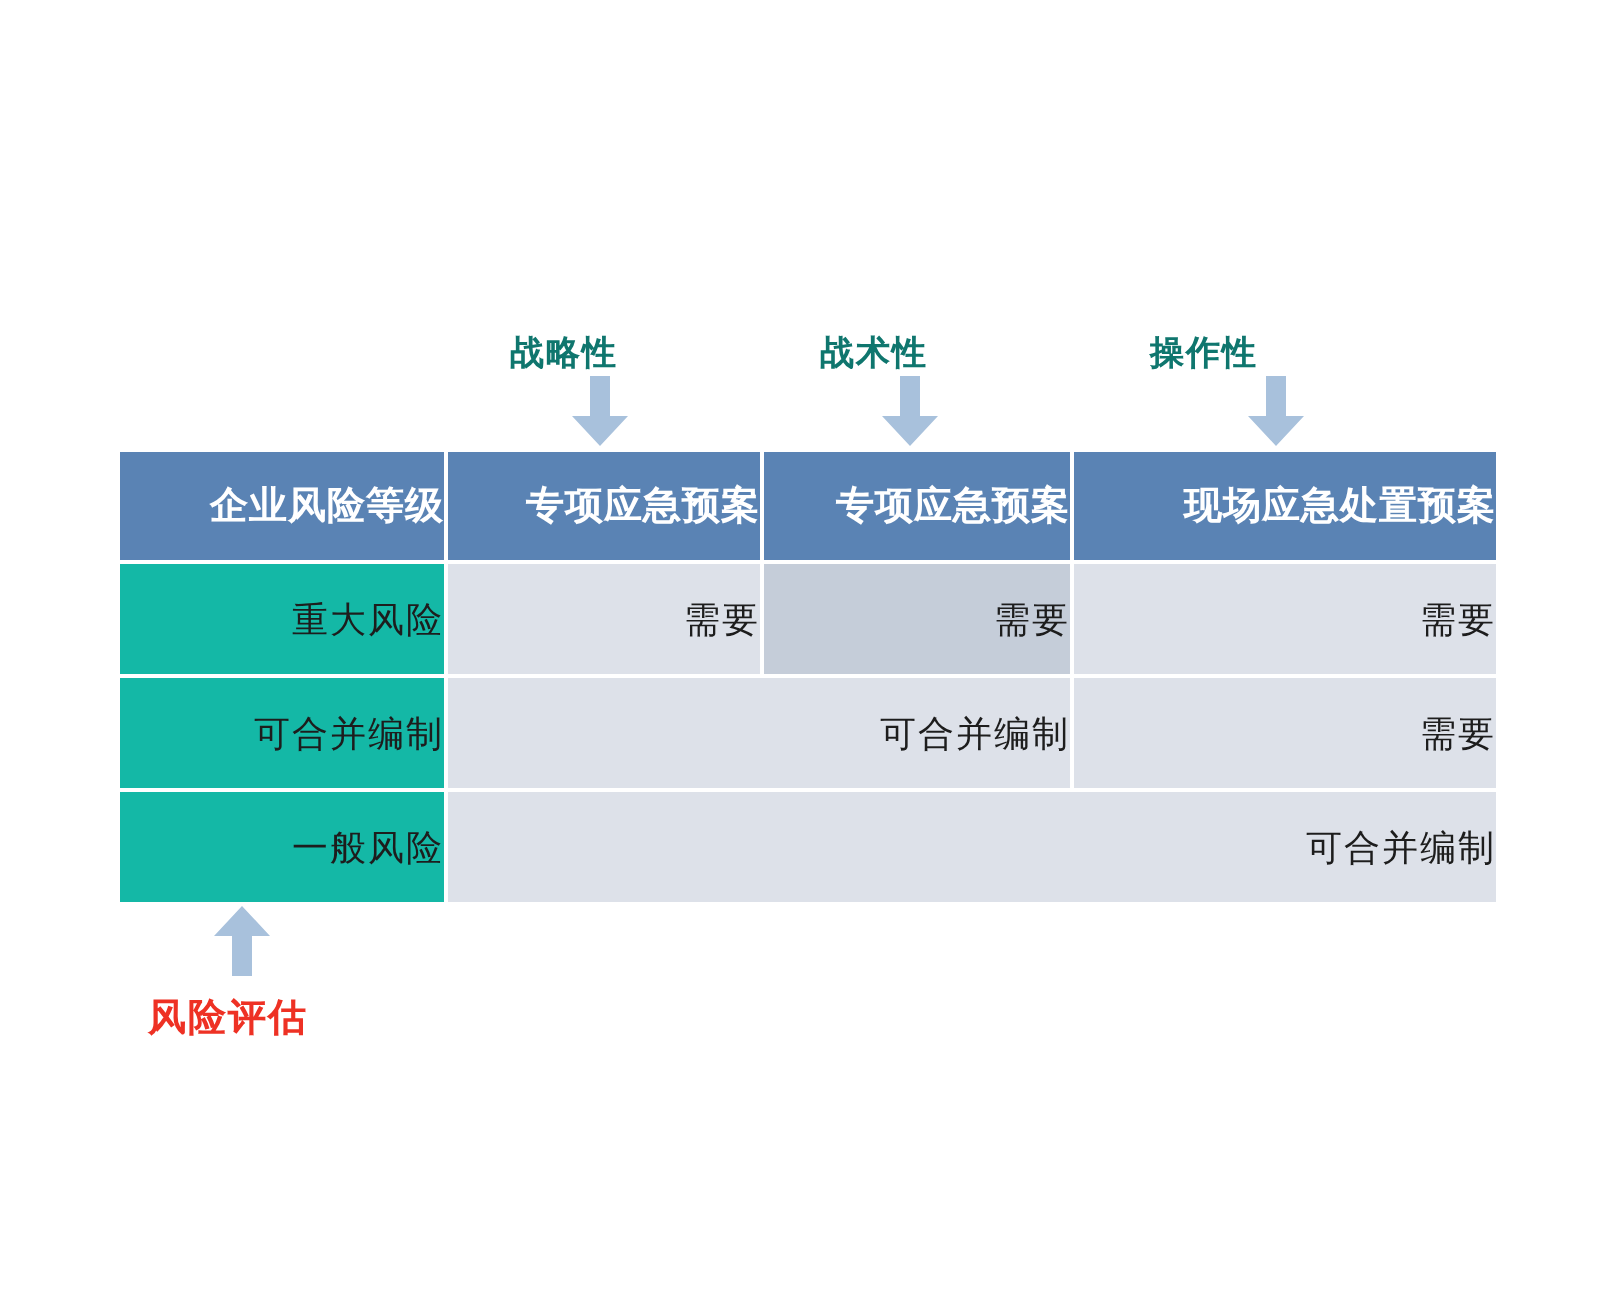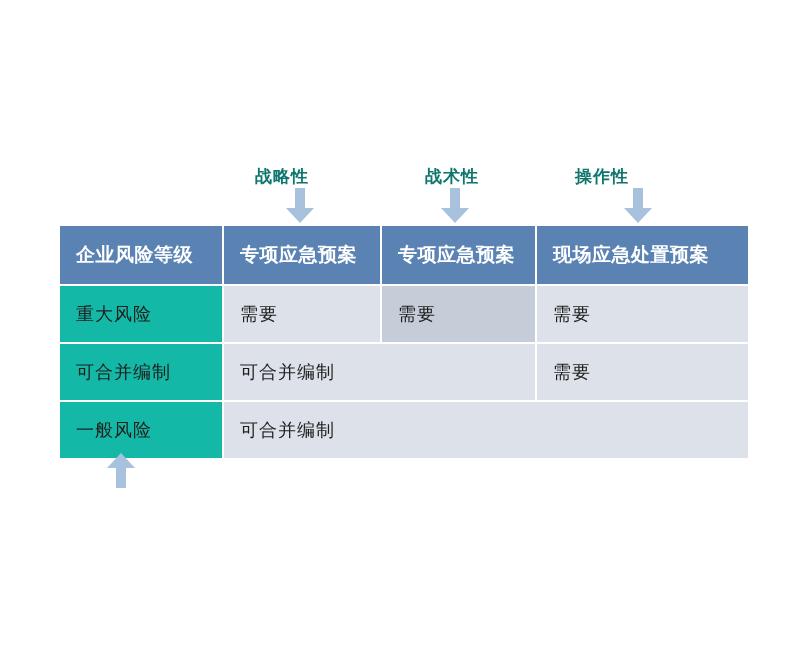--- a/index.html
+++ b/index.html
@@ -39,23 +39,23 @@
   #risk-table {
     position: absolute;
     left: 58px;
     top: 224px;
     width: 686px;
     border-collapse: separate;
     border-spacing: 2px;
     table-layout: fixed;
   }
   #risk-table td, #risk-table th {
-    padding: 16px;
+    padding: 0;
     height: 55px;
-    text-align: left;
+    text-align: right;
     vertical-align: middle;
     font-size: 18px;
     color: #1d1d1d;
     font-weight: 400;
     font-family: "Liberation Sans", "DejaVu Sans", sans-serif;
   }
   #risk-table thead th {
     background: #5a83b4;
     color: #ffffff;
     font-size: 19px;
@@ -91,21 +91,21 @@
 </head>
 <body>
 
 <div id="canvas">
 
   <div class="top-label" style="left:255px; top:165px; width:62px;">战略性</div>
   <svg class="arrow-down" style="left:285px; top:188px;" viewBox="0 0 30 36">
     <path d="M10 0 H20 V20 H29 L15 35 L1 20 H10 Z" fill="#a8c1dc"></path>
   </svg>
 
-  <div class="top-label" style="left:425px; top:165px; width:62px;">战术性</div>
+  <div class="top-label" style="left:410px; top:165px; width:62px;">战术性</div>
   <svg class="arrow-down" style="left:440px; top:188px;" viewBox="0 0 30 36">
     <path d="M10 0 H20 V20 H29 L15 35 L1 20 H10 Z" fill="#a8c1dc"></path>
   </svg>
 
   <div class="top-label" style="left:575px; top:165px; width:62px;">操作性</div>
   <svg class="arrow-down" style="left:623px; top:188px;" viewBox="0 0 30 36">
     <path d="M10 0 H20 V20 H29 L15 35 L1 20 H10 Z" fill="#a8c1dc"></path>
   </svg>
 
   <table id="risk-table">
@@ -132,14 +132,15 @@
       <tr>
         <td class="rowhead">一般风险</td>
         <td class="cell" colspan="3">可合并编制</td>
       </tr>
     </tbody>
   </table>
 
   <svg class="arrow-up" style="left:106px; top:452px;" viewBox="0 0 30 36">
     <path d="M20 36 H10 V16 H1 L15 1 L29 16 H20 Z" fill="#a8c1dc"></path>
   </svg>
+  <div id="risk-assessment-label" style="left:74px; top:496px;">风险评估</div>
 
 </div>
 
 </body></html>

